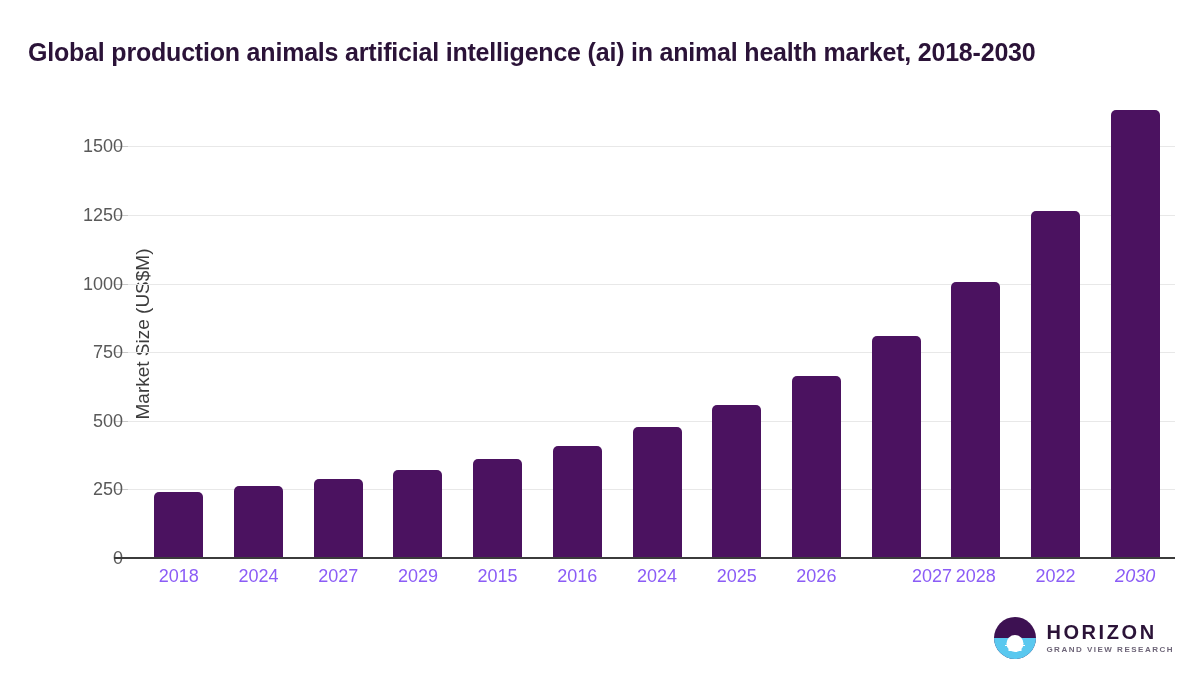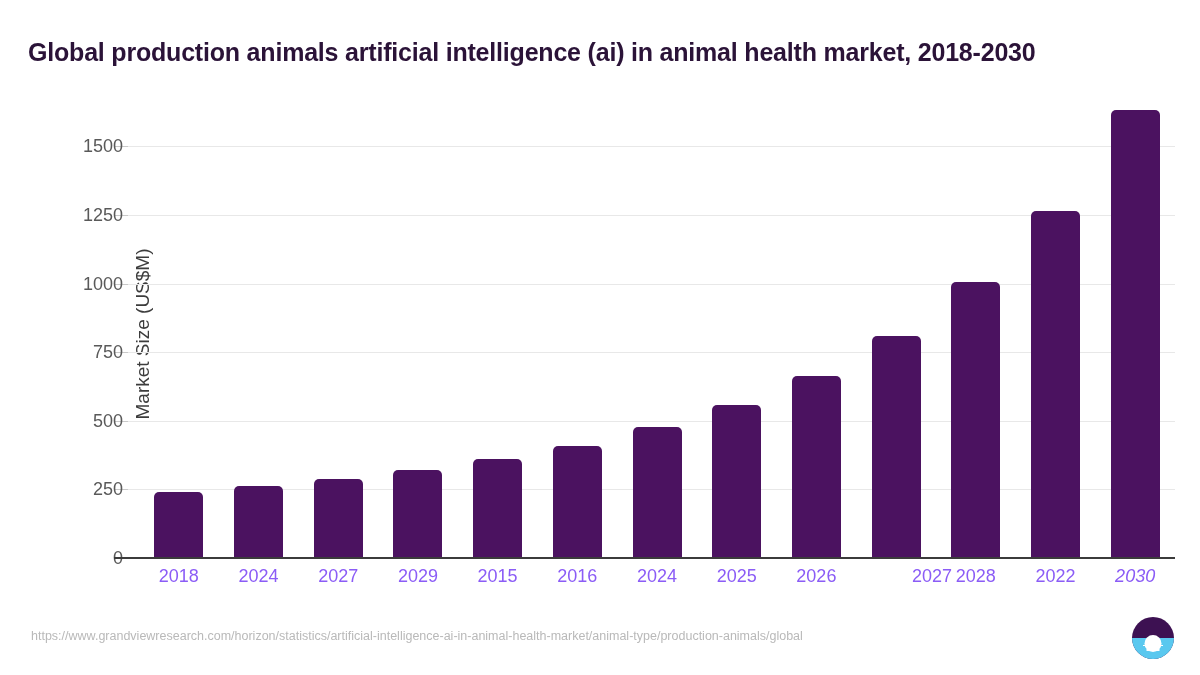--- a/index.html
+++ b/index.html
@@ -242,24 +242,27 @@
         <div class="xtick" style="left: 657px;">2024</div>
         <div class="xtick" style="left: 736.692px;">2025</div>
         <div class="xtick" style="left: 816.385px;">2026</div>
         <div class="xtick" style="left: 932px;">2027</div>
         <div class="xtick" style="left: 975.769px;">2028</div>
         <div class="xtick" style="left: 1055.46px;">2022</div>
         <div class="xtick" style="left: 1135.15px; font-style: italic;">2030</div>
       </div>
   </div>
 
-  <div class="source-url">https://www.grandviewresearch.com/horizon/statistics/artificial-intelligence-ai-in-animal-health-market/animal-type/production-animals/global</div>
 
   <div class="logo">
     <div class="logo-mark">
       <div class="sea"></div>
       <div class="sun"></div>
       <div class="ray ray1"></div>
       <div class="ray ray2"></div>
     </div>
+    <div class="logo-text">
+      <div class="logo-name">HORIZON</div>
+      <div class="logo-sub">GRAND VIEW RESEARCH</div>
+    </div>
   </div>
 
 </div>
 
 </body></html>

